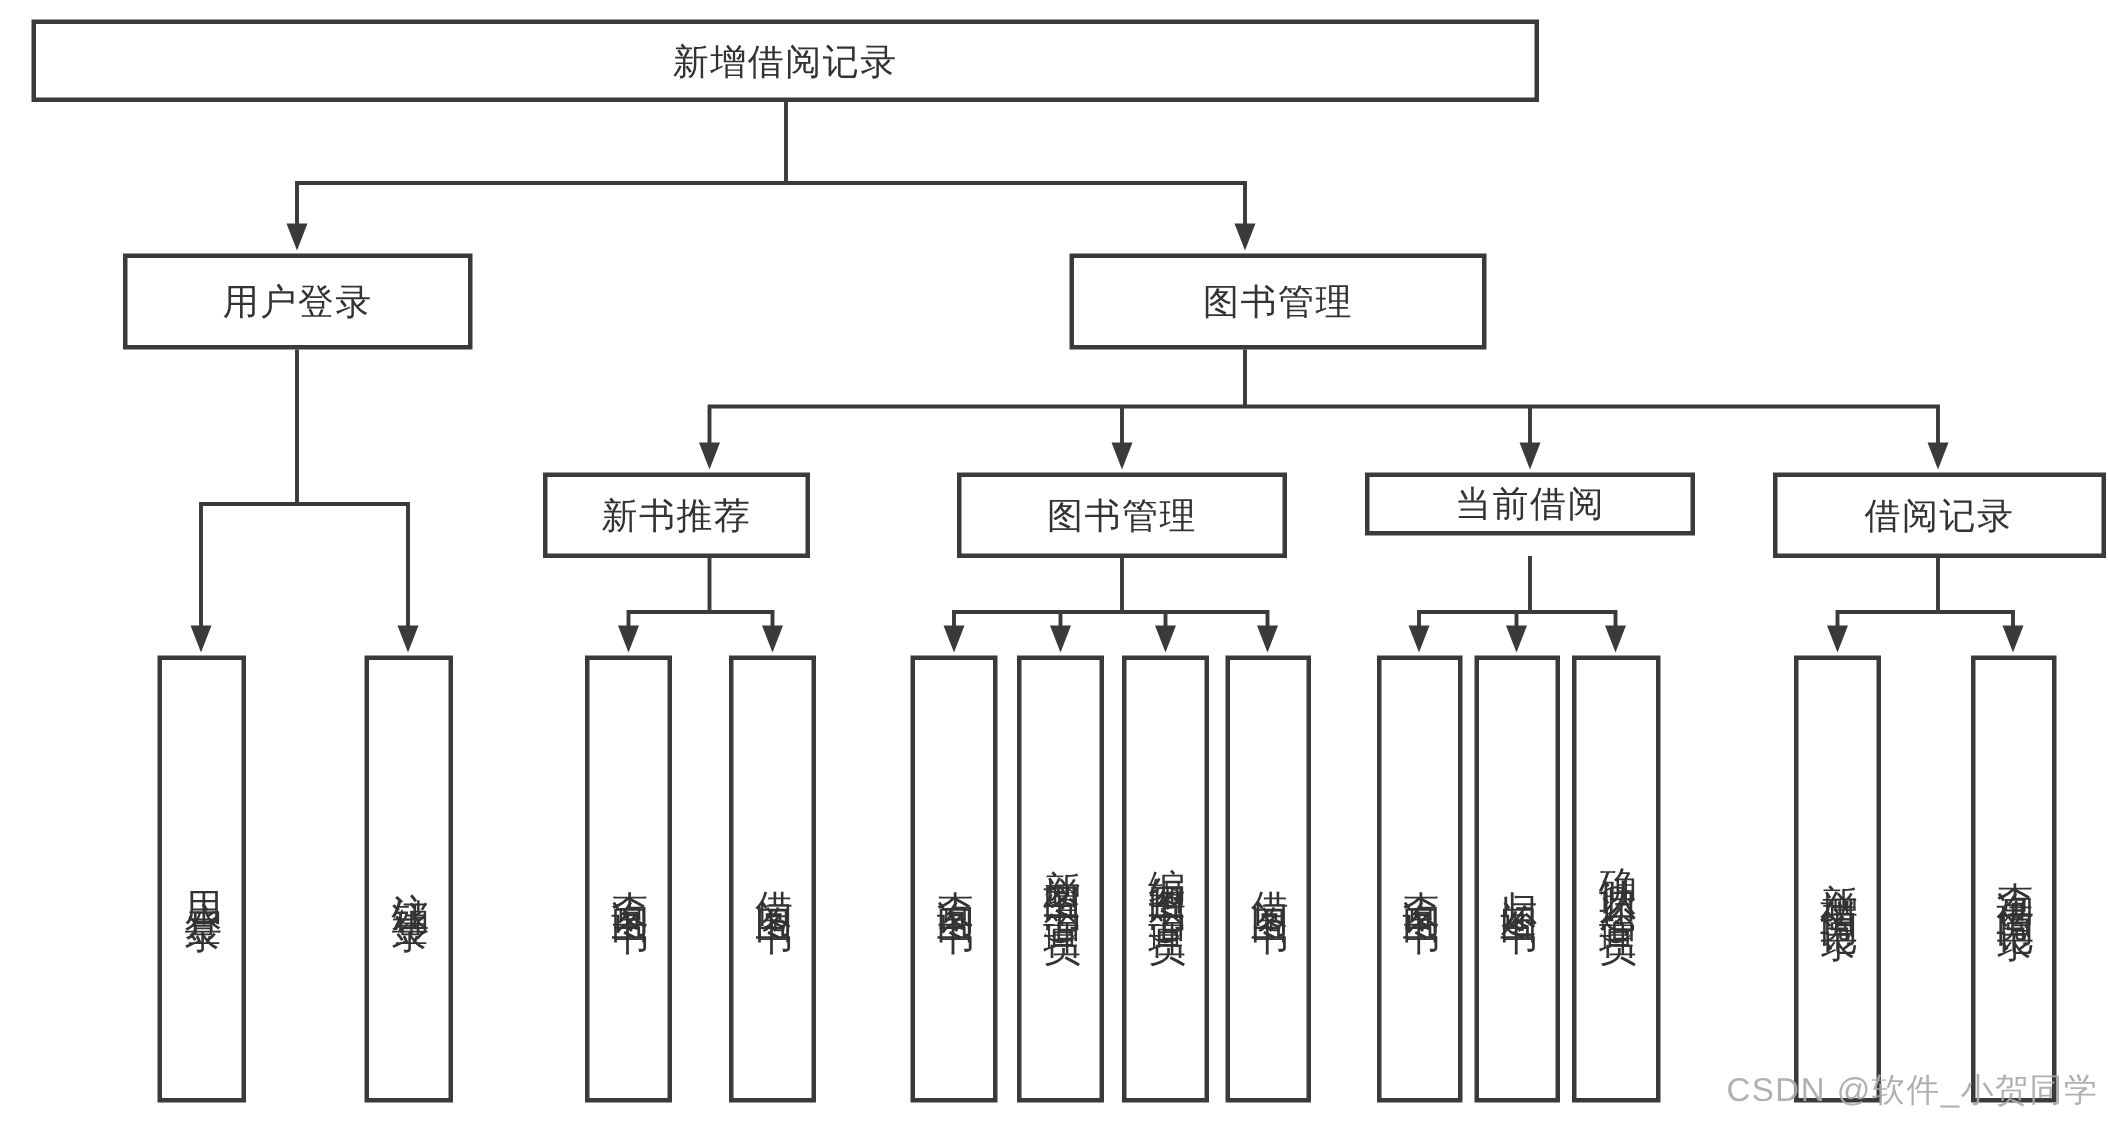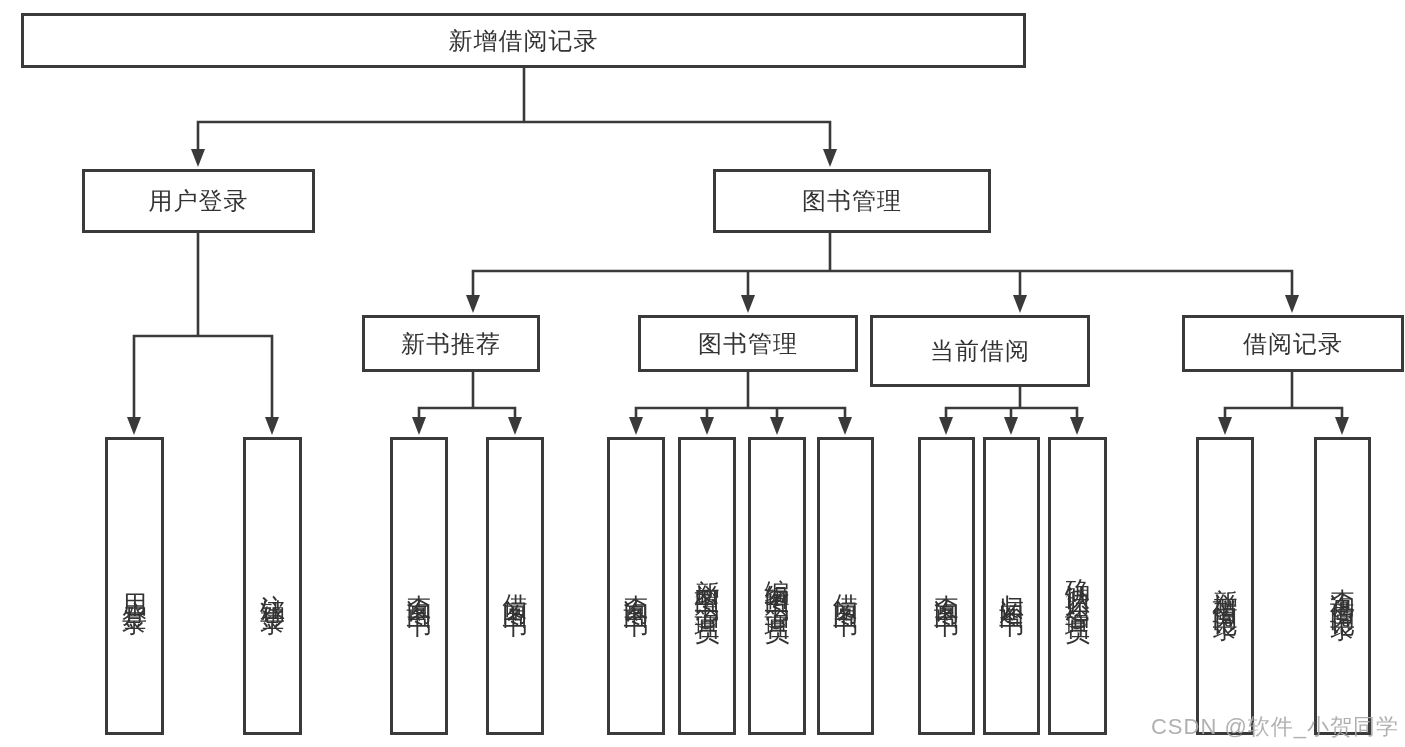--- a/index.html
+++ b/index.html
@@ -115,21 +115,21 @@
     </g>
   </svg>
 
   <div class="node" style="left:21px;top:13px;width:1005px;height:55px">新增借阅记录</div>
 
   <div class="node" style="left:82px;top:169px;width:233px;height:64px">用户登录</div>
   <div class="node" style="left:713px;top:169px;width:278px;height:64px">图书管理</div>
 
   <div class="node" style="left:362px;top:315px;width:178px;height:57px">新书推荐</div>
   <div class="node" style="left:638px;top:315px;width:220px;height:57px">图书管理</div>
-  <div class="node" style="left:870px;top:315px;width:220px;height:72px">当前借阅</div>
+  <div class="node" style="left:910px;top:315px;width:220px;height:42px">当前借阅</div>
   <div class="node" style="left:1182px;top:315px;width:222px;height:57px">借阅记录</div>
 
   <div class="node vnode" style="left:105px;top:437px;width:59px;height:298px">用户登录</div>
   <div class="node vnode" style="left:243px;top:437px;width:59px;height:298px">注销登录</div>
 
   <div class="node vnode" style="left:390px;top:437px;width:58px;height:298px">查询图书</div>
   <div class="node vnode" style="left:486px;top:437px;width:58px;height:298px">借阅图书</div>
 
   <div class="node vnode" style="left:607px;top:437px;width:58px;height:298px">查询图书</div>
   <div class="node vnode" style="left:678px;top:437px;width:58px;height:298px">新增图书（管理员）</div>

